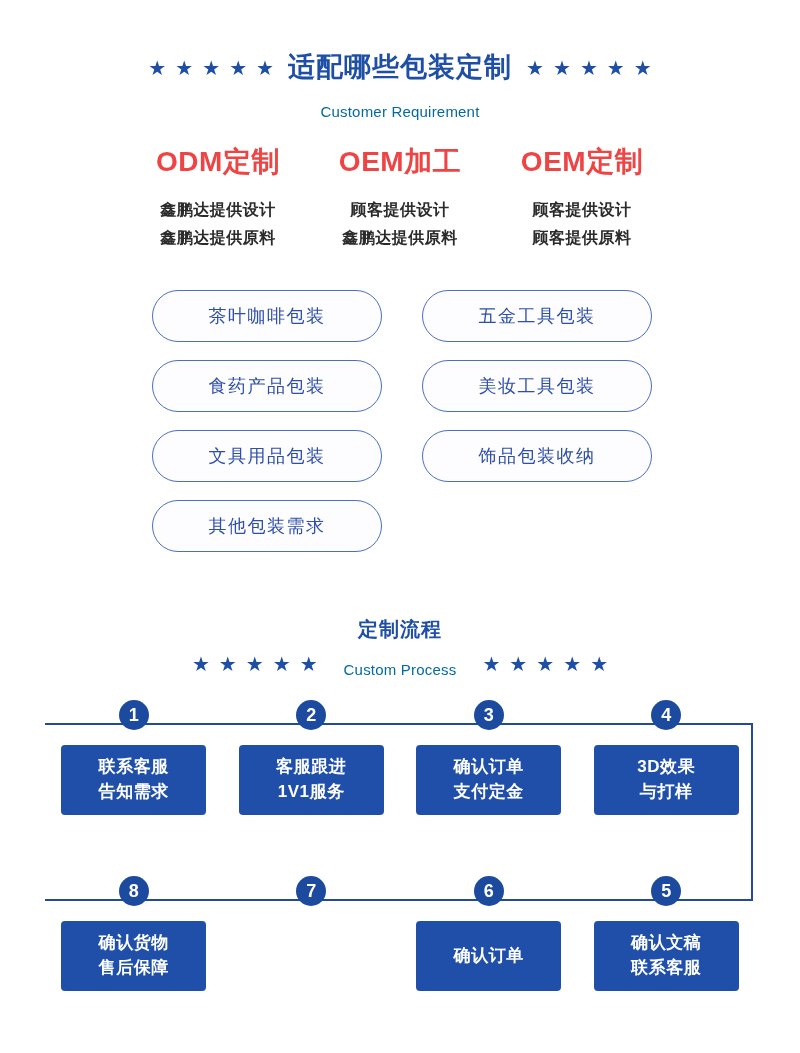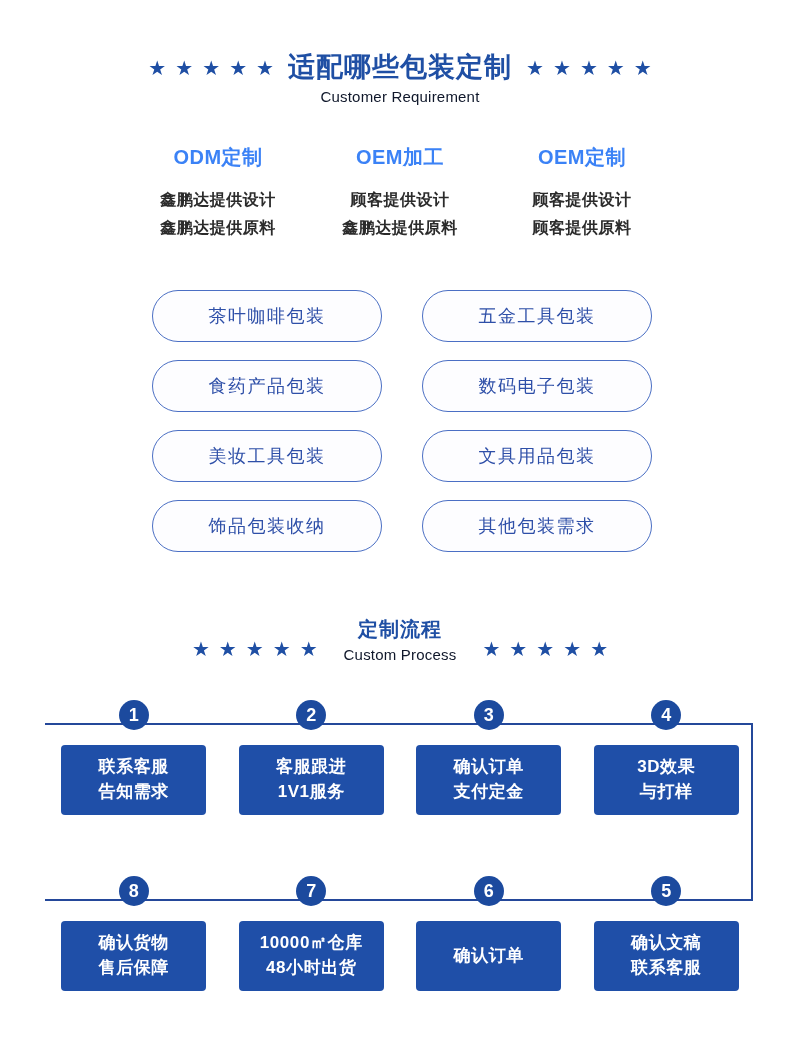--- a/index.html
+++ b/index.html
@@ -45,24 +45,24 @@
   .head-cn {
     font-size: 27px;
     font-weight: bold;
     color: #1F4FA4;
     letter-spacing: 1px;
     line-height: 1.15;
     white-space: nowrap;
   }
   .head-en {
     font-size: 15px;
-    color: #0f172a;
+    color: #0369a1;
     letter-spacing: .2px;
     line-height: 1.5;
-    margin-top: 3px;
+    margin-top: 18px;
     white-space: nowrap;
   }
 
   
   #head-requirement {
     position: absolute;
     left: 0; top: 52px;
     width: 800px;
   }
   #head-requirement .stars { align-self: flex-start; margin-top: 6px; }
@@ -80,23 +80,23 @@
   
   .oem-row {
     position: absolute;
     left: 130px; top: 145px;
     width: 540px;
     display: flex;
     justify-content: space-between;
   }
   .oem-col { width: 176px; text-align: center; }
   .oem-title {
-    font-size: 20px;
-    font-weight: bold;
-    color: #3b82f6;
+    font-size: 28px;
+    font-weight: bold;
+    color: #ef4444;
     letter-spacing: .5px;
     line-height: 1.2;
   }
   .oem-line {
     font-size: 16px;
     font-weight: bold;
     color: #2B2B2B;
     letter-spacing: .5px;
     line-height: 1.75;
   }
@@ -242,21 +242,20 @@
         <div class="oem-line">顾客提供原料</div>
       </div>
     </div>
 
   </div>
 
   <div class="pill-grid">
     <div class="pill">茶叶咖啡包装</div>
     <div class="pill">五金工具包装</div>
     <div class="pill">食药产品包装</div>
-    <div class="pill">数码电子包装</div>
     <div class="pill">美妆工具包装</div>
     <div class="pill">文具用品包装</div>
     <div class="pill">饰品包装收纳</div>
     <div class="pill">其他包装需求</div>
   </div>
 
   <div class="section-head" id="head-process">
     <div class="stars">
       <span class="star">★</span>
       <span class="star">★</span>
@@ -322,24 +321,20 @@
     <div class="step">
       <div class="step-badge">8</div>
       <div class="step-box">
         <span class="ln">确认货物</span>
         <span class="ln">售后保障</span>
       </div>
     </div>
 
     <div class="step">
       <div class="step-badge">7</div>
-      <div class="step-box">
-        <span class="ln">10000㎡仓库</span>
-        <span class="ln">48小时出货</span>
-      </div>
     </div>
 
     <div class="step">
       <div class="step-badge">6</div>
       <div class="step-box">
         <span class="ln">确认订单</span>
 
       </div>
     </div>
 

